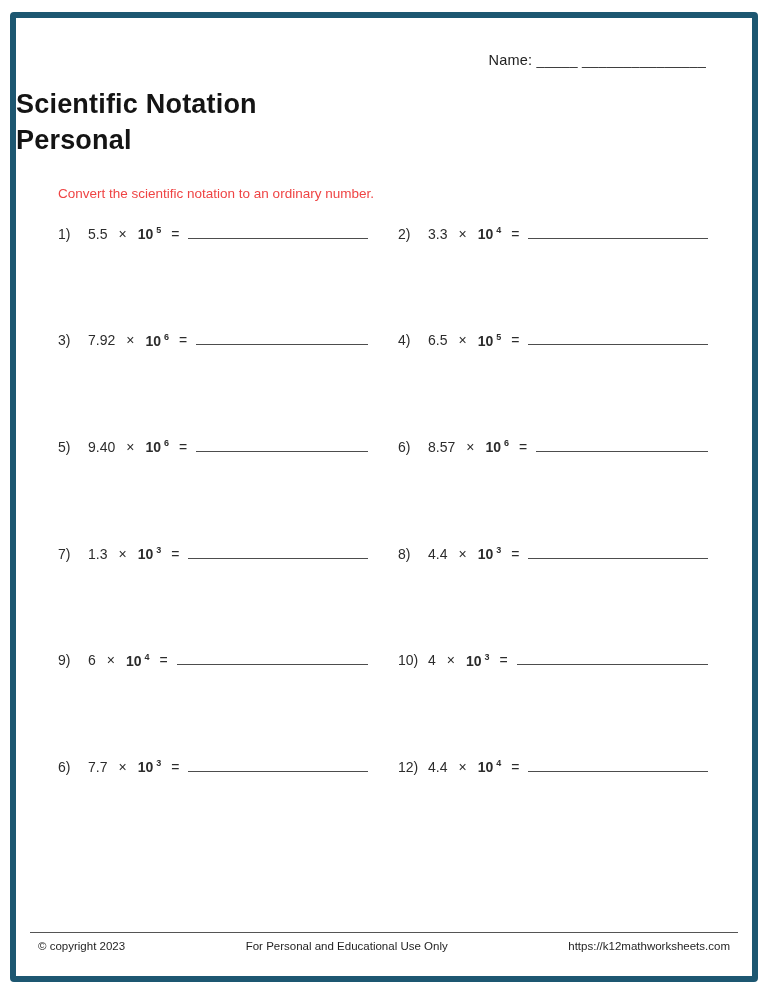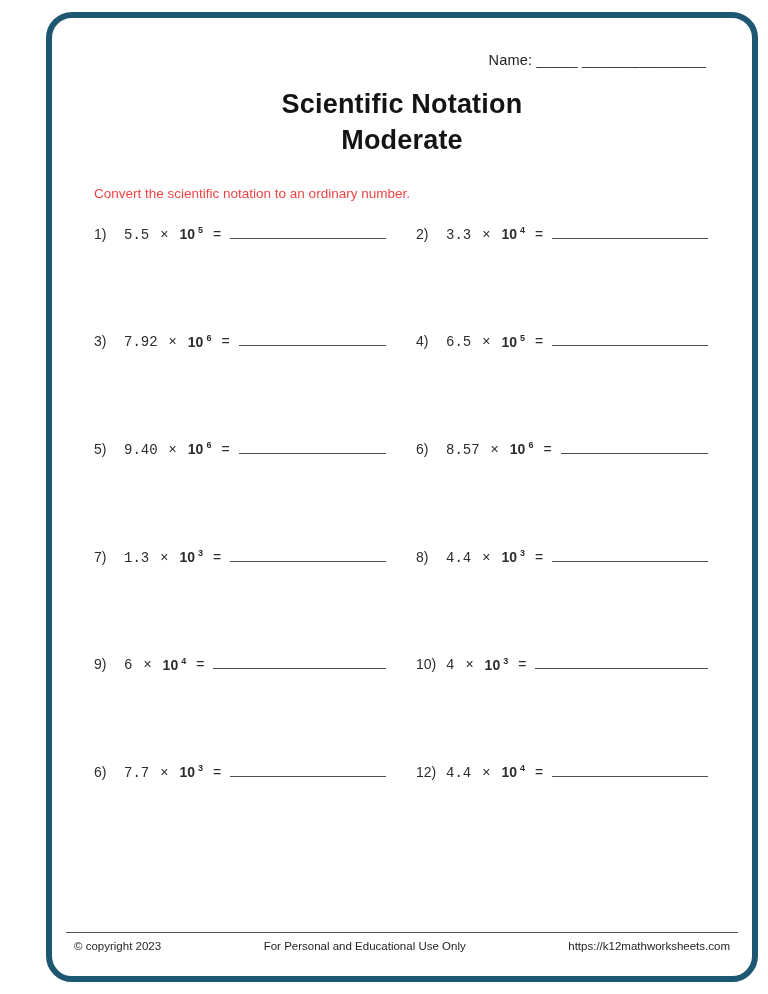--- a/index.html
+++ b/index.html
@@ -8,43 +8,42 @@
     --line:#4d4d4d;
   }
   html,body{margin:0;padding:0;}
   body{
     width:768px;height:994px;position:relative;background:#ffffff;
     font-family:"Liberation Sans", sans-serif;color:var(--text);
     overflow:hidden;
   }
   .sheet{
     position:absolute;left:10px;right:10px;top:12px;bottom:12px;
-    border:6px solid var(--border);border-radius:26px;background:#fff;
+    border:6px solid var(--border);border-radius:4px;background:#fff;
     box-sizing:border-box;
-    margin-left:36px;
   }
   .name-row{
     margin-top:34px;padding-right:46px;text-align:right;
     font-size:14.5px;color:#222;letter-spacing:.2px;
   }
   .name-blank{color:#333;}
   .title{
-    margin-top:18px;text-align:center;font-weight:bold;color:#141414;
+    margin-top:18px;text-align:left;font-weight:bold;color:#141414;
     font-size:27px;line-height:36px;letter-spacing:.2px;
   }
   .instruction{
     margin:28px 0 0 0;padding:0 42px;font-size:13.5px;color:#ef4444;
   }
   .problems{
     margin-top:24px;padding:0 44px 0 42px;
     display:grid;grid-template-columns:1fr 1fr;column-gap:30px;row-gap:90px;
   }
   .problem{display:flex;align-items:baseline;font-size:14px;color:#2c2c2c;}
   .pnum{width:30px;flex-shrink:0;}
-  .coef{margin-right:11px;font-family:Liberation Mono, monospace;}
+  .coef{margin-right:11px;}
   .times{margin-right:11px;}
   .pow{white-space:nowrap;font-weight:bold;}
   .exp{font-size:9px;margin-left:3px;}
   .eq{margin:0 9px 0 10px;}
   .blank{
     flex:1;height:0;border-bottom:1.7px solid var(--line);
     margin-bottom:-4px;min-width:60px;
   }
   .footer{
     position:absolute;left:14px;right:14px;bottom:24px;
@@ -60,21 +59,21 @@
 
 <div class="sheet">
 
   <div class="name-row">
     <span>Name:</span>
     <span class="name-blank">_____ _______________</span>
   </div>
 
   <div class="title">
     <div>Scientific Notation</div>
-    <div>Moderate</div>
+    <div>Personal</div>
   </div>
 
   <p class="instruction">Convert the scientific notation to an ordinary number.</p>
 
   <div class="problems">
 
     <div class="problem">
       <span class="pnum">1)</span>
       <span class="coef">5.5</span>
       <span class="times">×</span>

